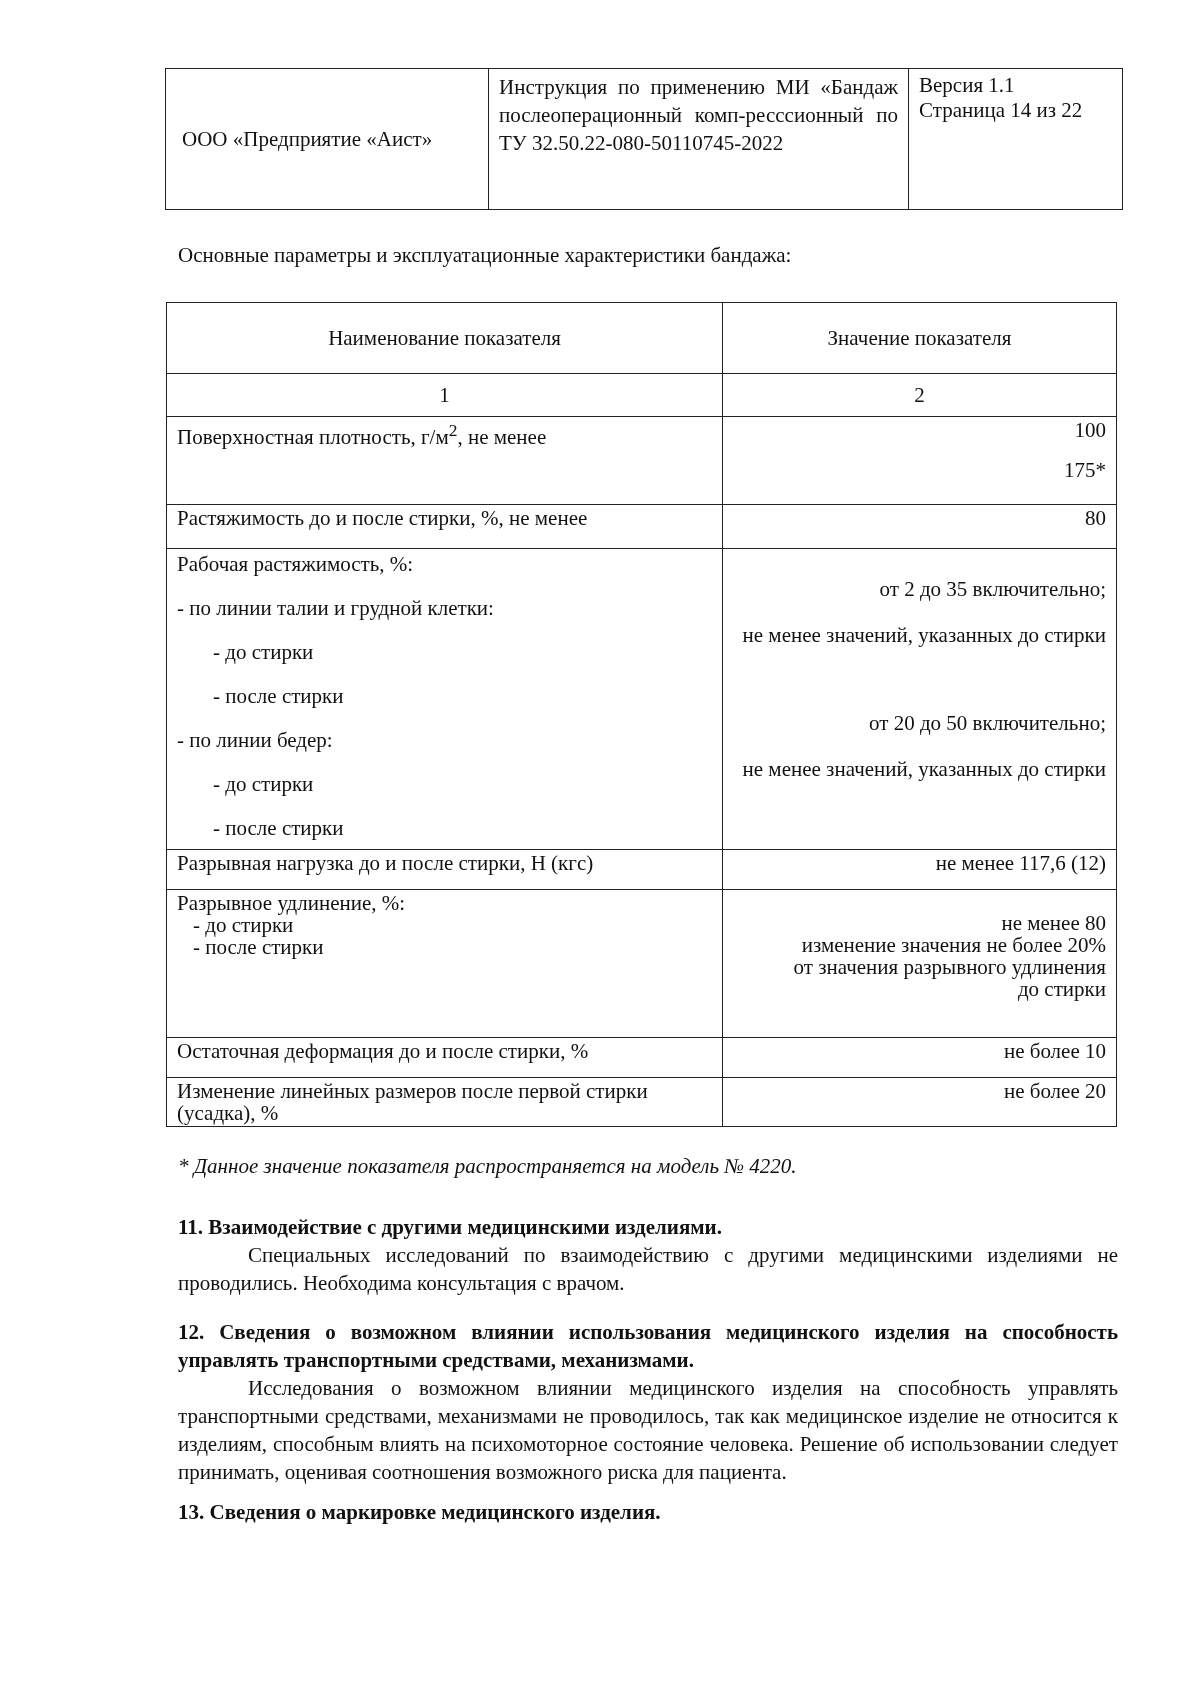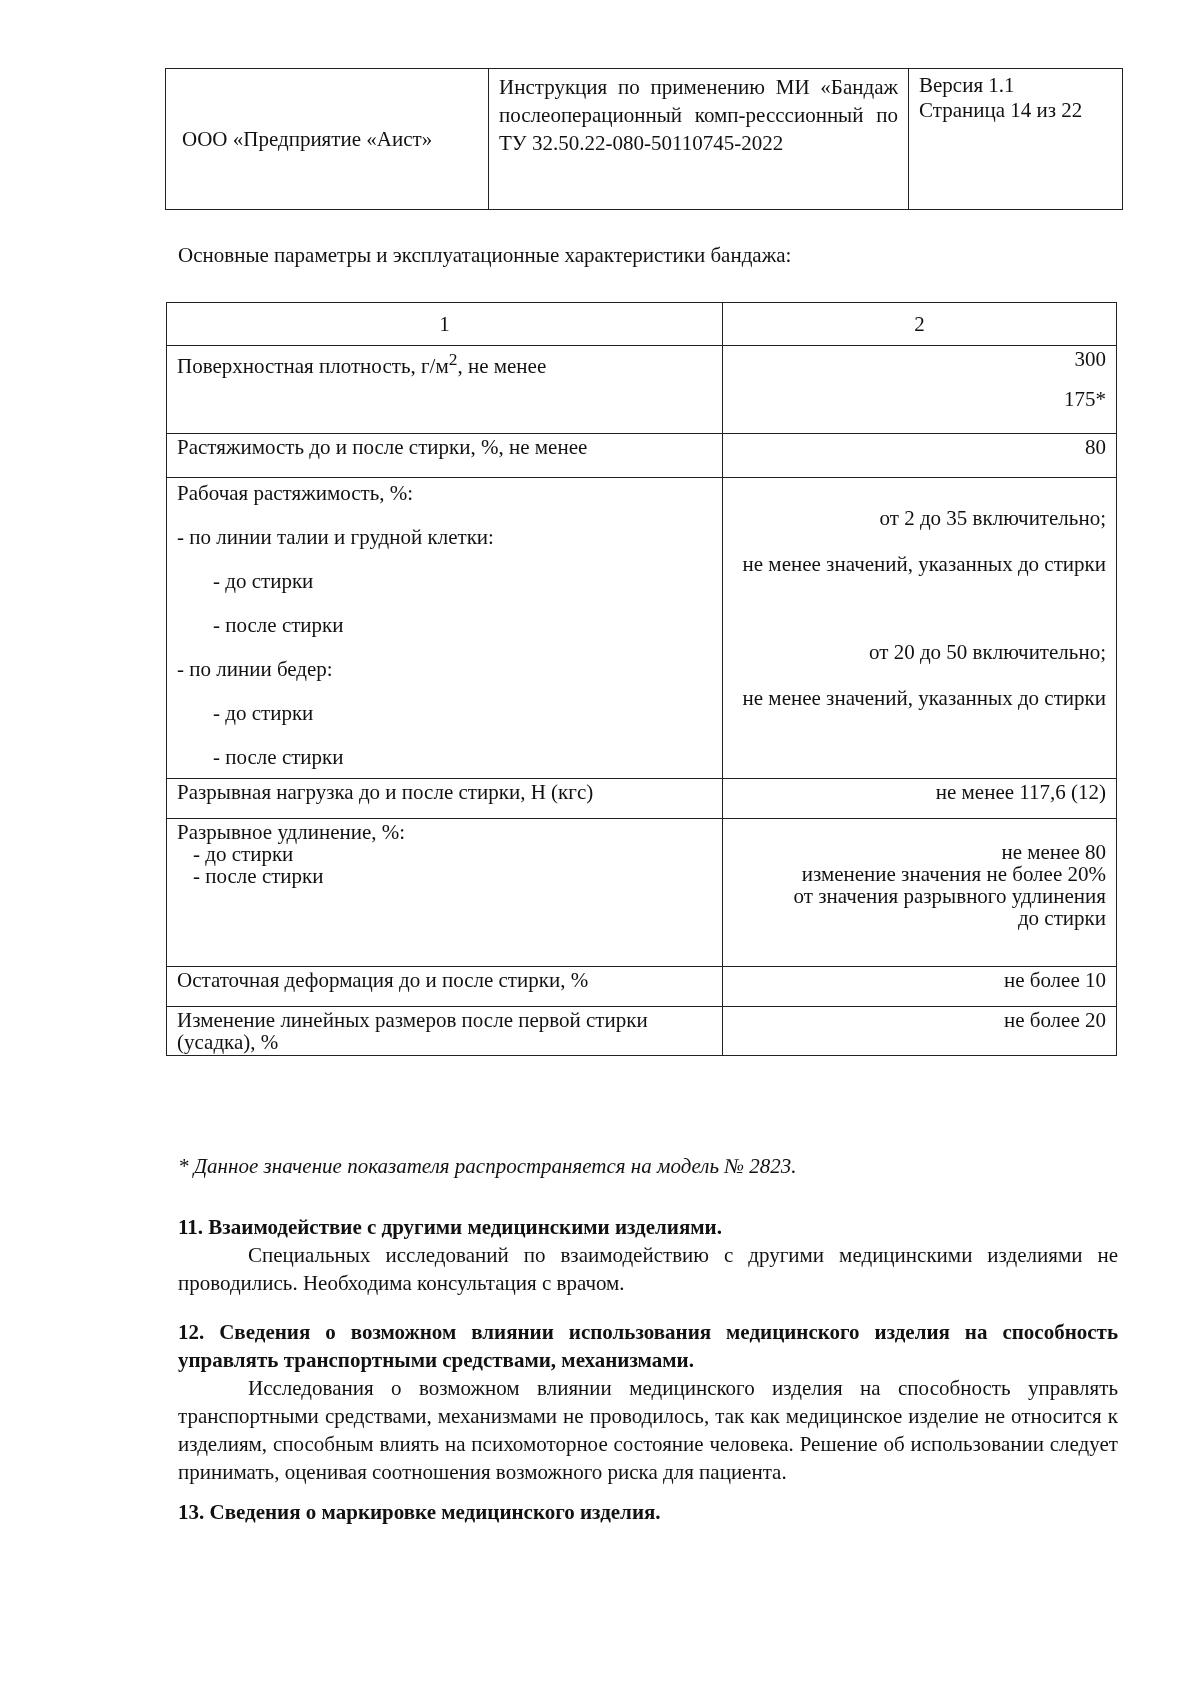--- a/index.html
+++ b/index.html
@@ -33,28 +33,32 @@
   <div class="c3">
     <span>Версия 1.1</span>
     <span>Страница 14 из 22</span>
   </div>
 </div>
 
 <div class="intro">Основные параметры и эксплуатационные характеристики бандажа:</div>
 
 <table class="params">
   <tbody>
+      <tr>
+    <th>Наименование показателя</th>
+    <th>Значение показателя</th>
+  </tr>
   <tr>
     <td class="num">1</td>
     <td class="num">2</td>
   </tr>
   <tr style="height:88px">
     <td class="left"><span>Поверхностная плотность, г/м<sup>2</sup>, не менее</span></td>
     <td class="right">
-          <div>300</div>
+          <div>100</div>
           <div style="margin-top:18px">175*</div>
         </td>
   </tr>
   <tr style="height:44px">
     <td class="left">Растяжимость до и после стирки, %, не менее</td>
     <td class="right">80</td>
   </tr>
   <tr>
     <td class="left" style="padding-top:4px">
       <div class="line">Рабочая растяжимость, %:</div>
@@ -93,21 +97,21 @@
     <td class="left">Остаточная деформация до и после стирки, %</td>
     <td class="right">не более 10</td>
   </tr>
   <tr style="height:46px">
     <td class="left">Изменение линейных размеров после первой стирки (усадка), %</td>
     <td class="right">не более 20</td>
   </tr>
 </tbody>
   </table>
 
-<div class="footnote">* Данное значение показателя  распространяется на  модель № 2823.</div>
+<div class="footnote">* Данное значение показателя  распространяется на  модель № 4220.</div>
 
 <div class="sec" style="top:1213px">
   <h3>11. Взаимодействие с другими медицинскими изделиями.</h3>
   <p>Специальных исследований по взаимодействию с другими медицинскими изделиями не проводились. Необходима консультация с врачом.</p>
 </div>
 
 <div class="sec" style="top:1318px">
   <h3>12. Сведения о возможном влиянии использования медицинского изделия на способность управлять транспортными средствами, механизмами.</h3>
   <p>Исследования о возможном влиянии медицинского изделия на способность управлять транспортными средствами, механизмами не проводилось, так как медицинское изделие не относится к изделиям, способным влиять на психомоторное состояние человека. Решение об использовании следует принимать, оценивая соотношения возможного риска для пациента.</p>
 </div>

